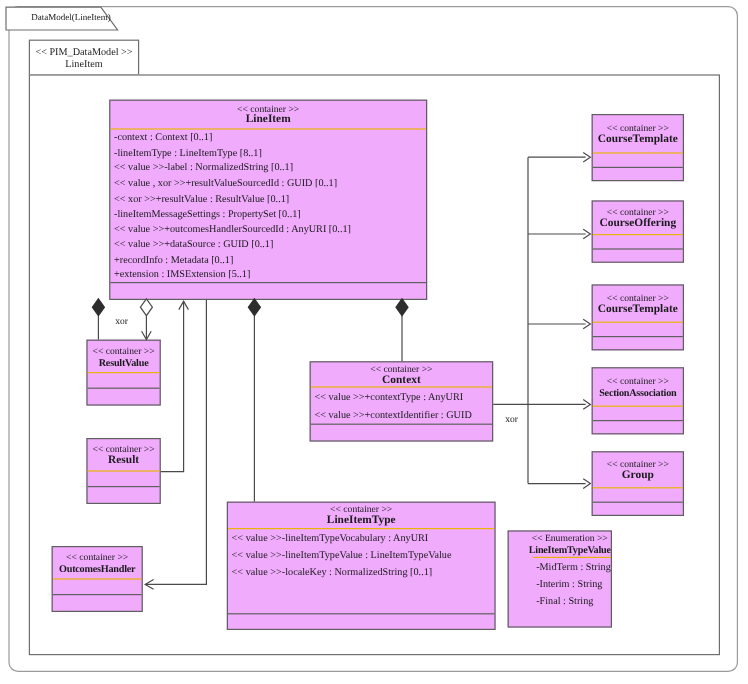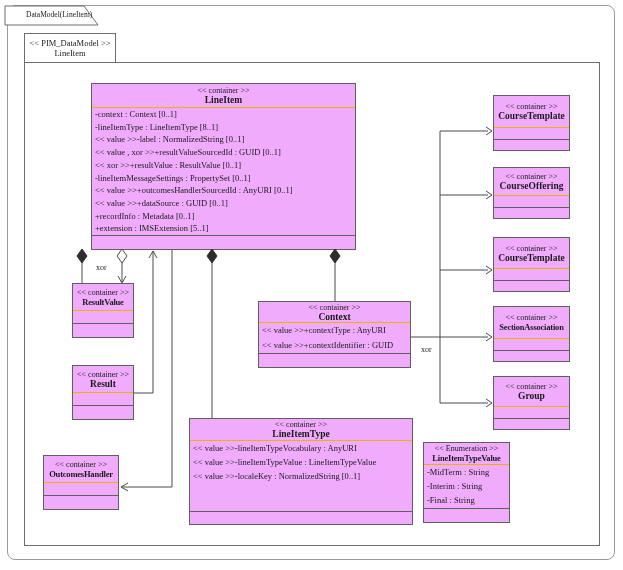--- a/index.html
+++ b/index.html
@@ -166,21 +166,21 @@
       <div class="nm">LineItemType</div>
     </div>
     <div class="attrs" style="height:70px;line-height:14px;">
         <div class="attr-row">&lt;&lt; value &gt;&gt;-lineItemTypeVocabulary : AnyURI</div>
         <div class="attr-row">&lt;&lt; value &gt;&gt;-lineItemTypeValue : LineItemTypeValue</div>
         <div class="attr-row">&lt;&lt; value &gt;&gt;-localeKey : NormalizedString [0..1]</div>
       </div>
     <div class="ops" style="height:12px;"></div>
   </div>
 
-  <div class="cls" style="left:423px;top:442px;width:87px;height:81px;">
+  <div class="cls" style="left:423px;top:442px;width:87px;height:81px;align-items:flex-end;">
     <div class="hd">
       <div class="st">&lt;&lt; Enumeration &gt;&gt;</div>
       <div class="nm small">LineItemTypeValue</div>
     </div>
     <div class="attrs" style="height:43px;line-height:14.2px;">
         <div class="attr-row">-MidTerm : String</div>
         <div class="attr-row">-Interim : String</div>
         <div class="attr-row">-Final : String</div>
       </div>
     <div class="ops" style="height:13px;"></div>

